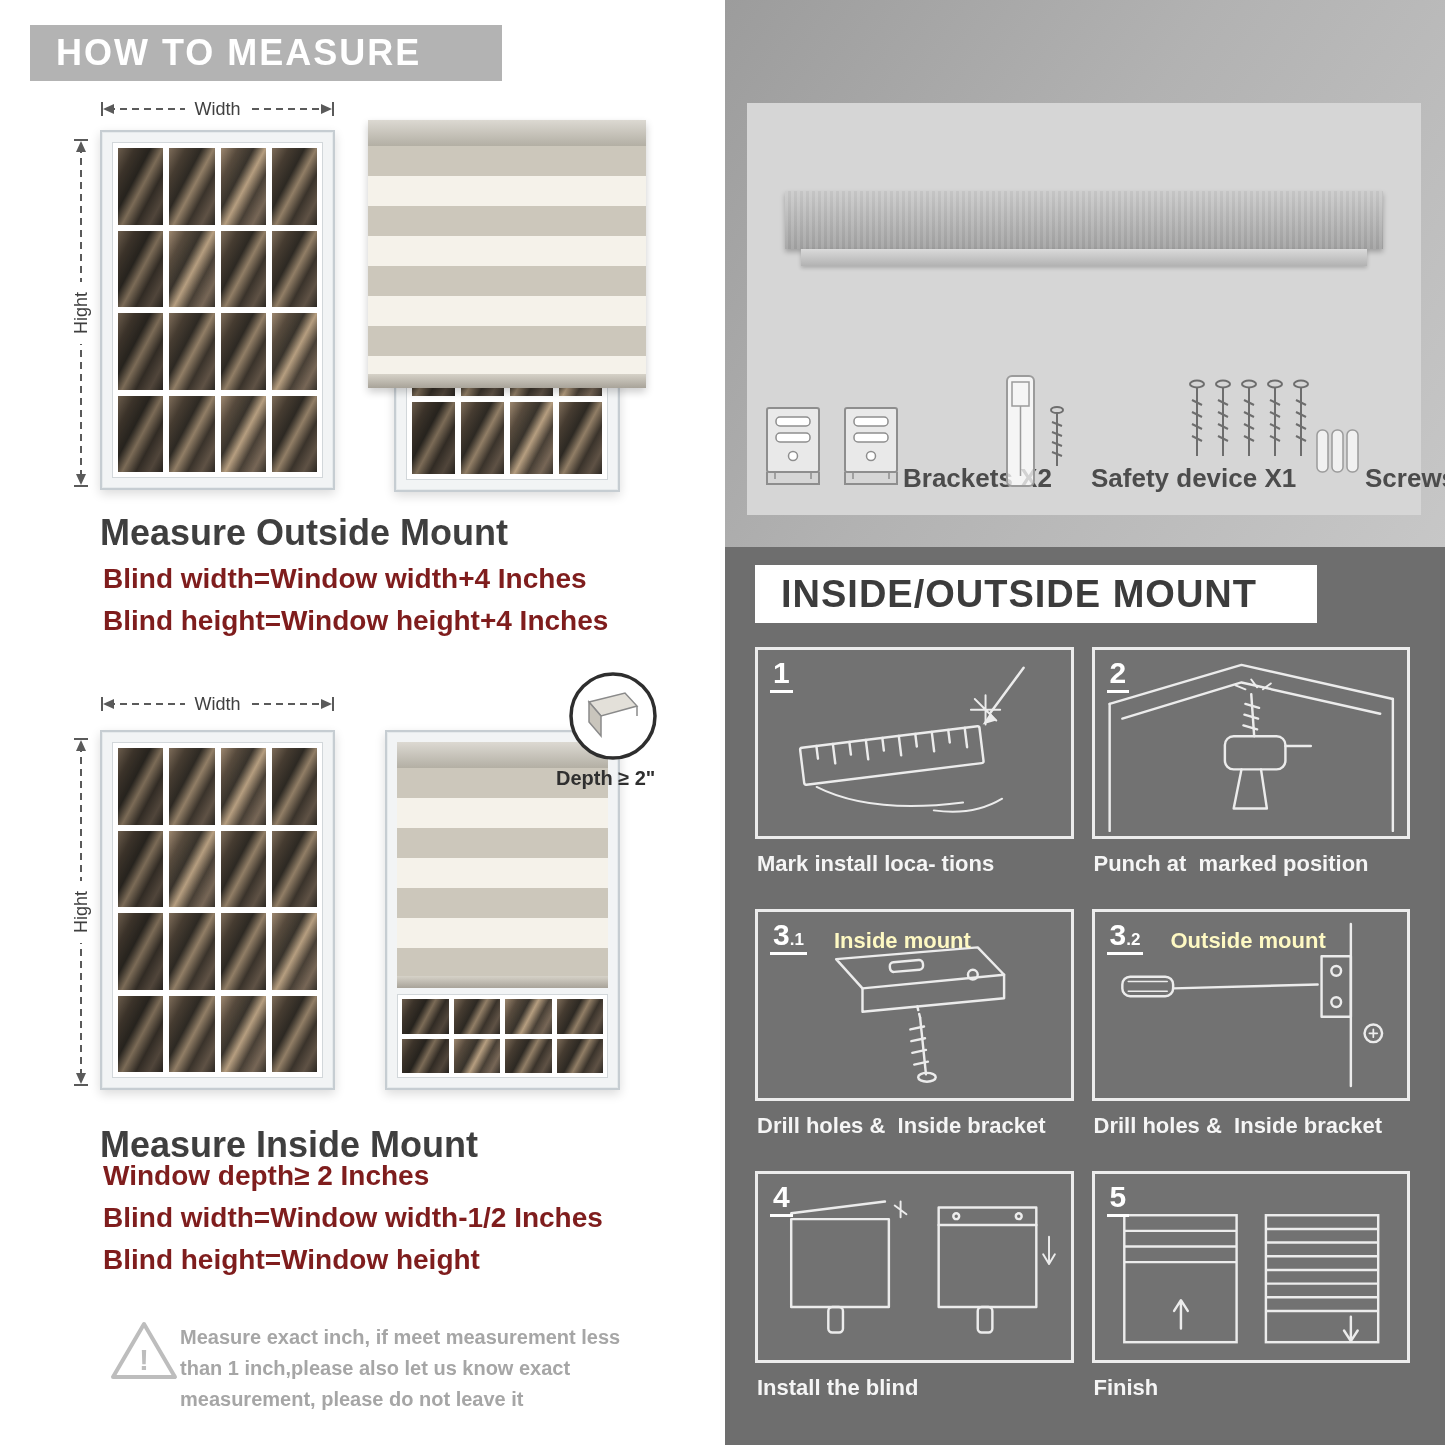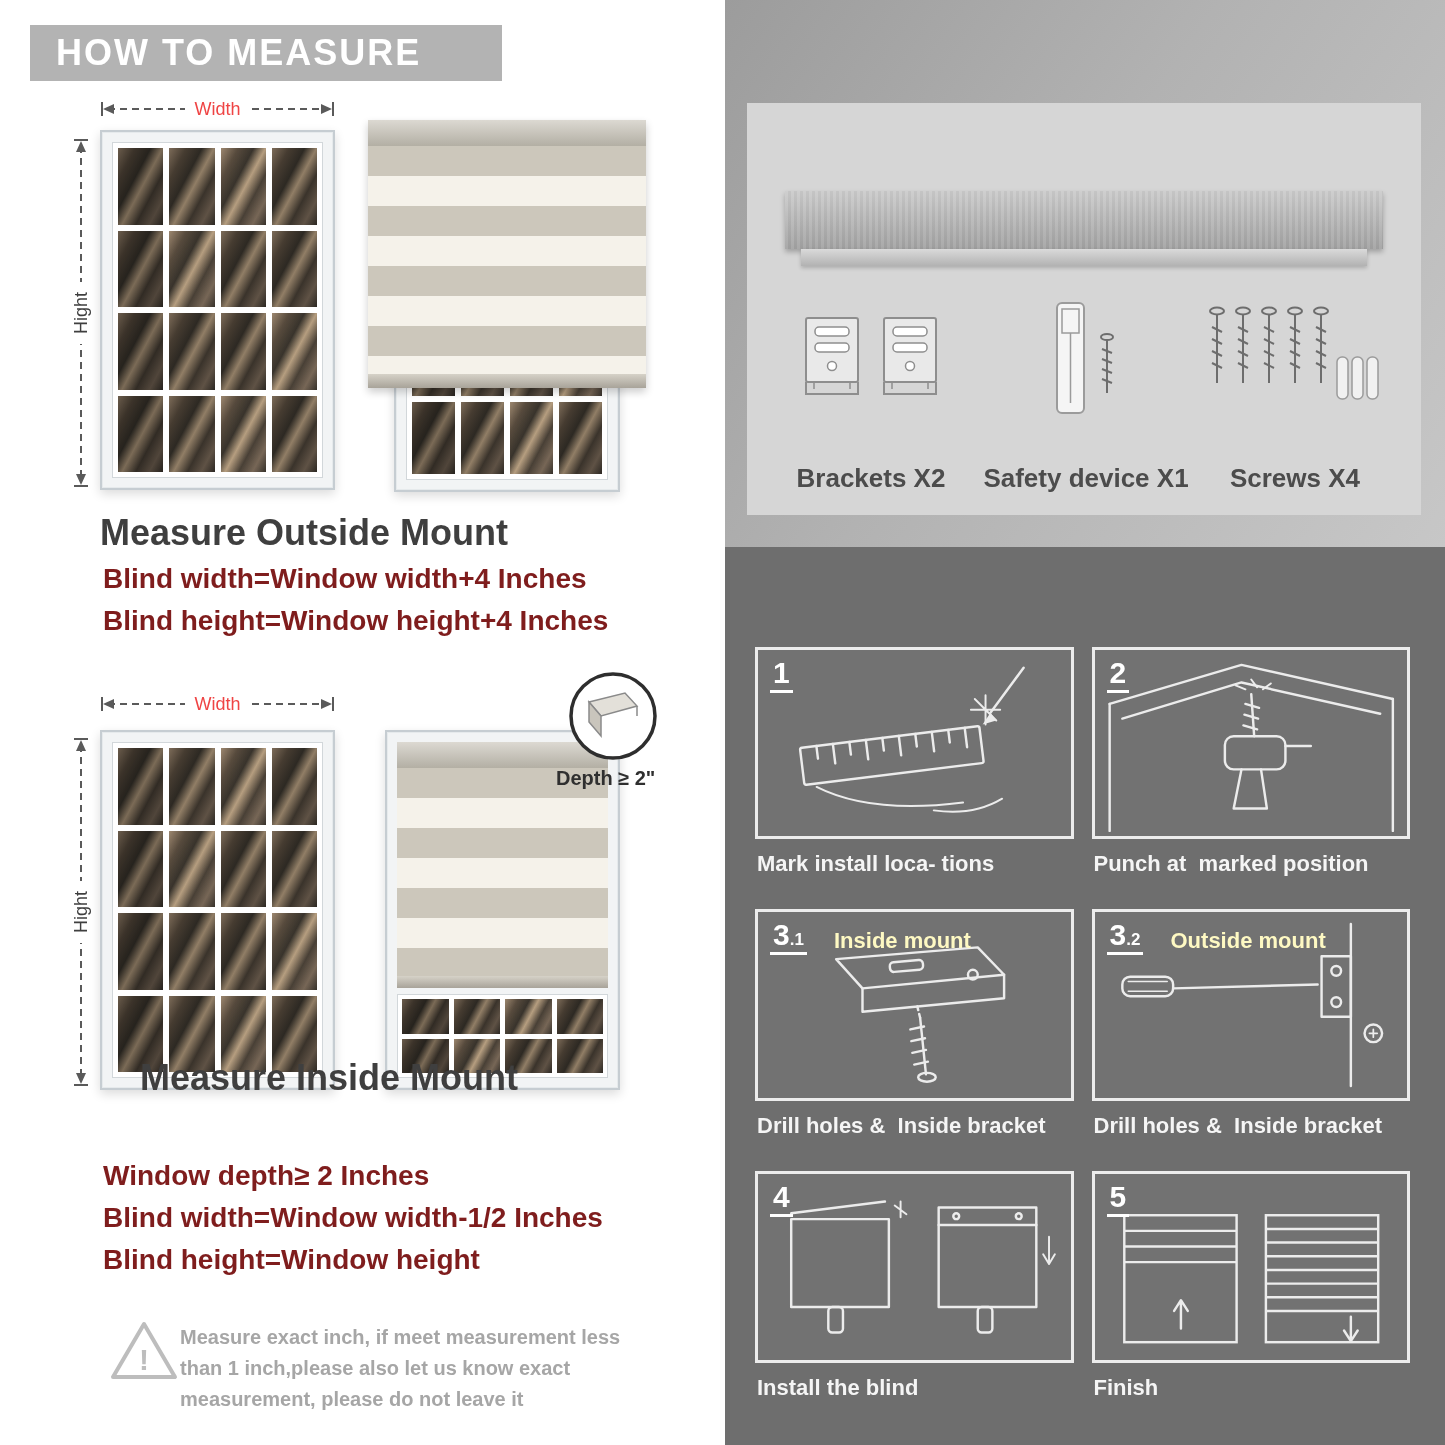--- a/index.html
+++ b/index.html
@@ -11,21 +11,21 @@
   .banner-left { position:absolute; left:30px; top:25px; width:472px; height:56px;
     background:#b3b3b3; color:#fff; font-size:36px; font-weight:bold; letter-spacing:2px;
     display:flex; align-items:center; padding-left:26px; }
 
   .figure { position:absolute; }
   .fig-outside { left:70px; top:100px; width:600px; height:400px; }
   .fig-inside  { left:70px; top:695px; width:620px; height:415px; }
 
   .h-arrow { position:absolute; width:235px; height:18px; }
   .h-arrow .lbl { position:absolute; left:50%; top:50%; transform:translate(-50%,-50%);
-    background:#fff; padding:0 10px; font-size:18px; color:#ef4444; white-space:nowrap; }
+    background:#fff; padding:0 10px; font-size:18px; color:#404040; white-space:nowrap; }
   .v-arrow { position:absolute; width:18px; }
   .v-arrow .lbl { position:absolute; left:50%; top:50%; transform:translate(-50%,-50%) rotate(-90deg);
     background:#fff; padding:0 10px; font-size:18px; color:#3f3f3f; }
 
   .window { position:absolute; background:#f2f4f5; border:2px solid #c6cdd2;
     box-shadow:0 4px 10px rgba(0,0,0,0.14), inset 0 0 0 1px #e6eaec; padding:10px; }
   .window-grid { width:100%; height:100%; background:#fff; border:1px solid #d2d7da;
     display:grid; grid-template-columns:repeat(4,1fr); grid-template-rows:repeat(4,1fr); gap:6px; padding:5px; }
   .pane { background:linear-gradient(118deg,#7d6c59 0%,#463c31 20%,#2d2923 38%,#917e66 52%,#3a332b 68%,#5f5245 84%,#2b2722 100%); }
   .pane:nth-child(3n) { filter:brightness(1.25); }
@@ -67,21 +67,21 @@
     color:rgba(255,255,255,0.6); letter-spacing:3px; }
   .included-panel { position:absolute; left:22px; top:103px; right:24px; bottom:32px; background:#d6d6d6; }
   .blind-label { position:absolute; left:0; right:0; top:26px; text-align:center;
     font-size:30px; font-weight:bold; color:#4c4c4c; }
   .headrail { position:absolute; left:38px; right:38px; top:88px; height:58px;
     background:linear-gradient(#cbcbcb,#a2a2a2);
     background-image:repeating-linear-gradient(90deg,rgba(255,255,255,0.08) 0 3px,rgba(0,0,0,0.03) 3px 6px),linear-gradient(#cbcbcb,#a2a2a2);
     box-shadow:0 3px 5px rgba(0,0,0,0.25); }
   .headrail-bottom { position:absolute; left:54px; right:54px; top:146px; height:17px;
     background:linear-gradient(#dadada,#b2b2b2); box-shadow:0 2px 4px rgba(0,0,0,0.2); }
-  .item { position:absolute; top:186px; height:205px; display:flex; flex-direction:column; align-items:center;gap:35px; }
+  .item { position:absolute; top:186px; height:205px; display:flex; flex-direction:row; align-items:flex-end; }
   .item-icons { flex:1; display:flex; align-items:center; justify-content:center; gap:14px; }
   .item-label { font-size:26px; font-weight:bold; color:#4c4c4c; white-space:nowrap; }
   .item-brackets { left:14px;  width:220px; }
   .item-safety   { left:234px; width:210px; }
   .item-screws   { left:438px; width:220px; }
 
   
   .right-bottom { position:absolute; left:725px; top:547px; width:720px; height:898px; background:#6e6e6e; }
   .mount-banner { position:absolute; left:30px; top:18px; width:562px; height:58px; background:#fff;
     color:#3c3c3c; font-size:38px; font-weight:bold; letter-spacing:1px;
@@ -241,21 +241,21 @@
         <svg width="92" height="92" viewBox="0 0 92 92">
           <circle cx="46" cy="46" r="42" fill="#ffffff" stroke="#2e2e2e" stroke-width="3.5"></circle>
           <path d="M22 32 L58 23 L70 36 L34 46 Z" fill="#e3e0d9" stroke="#8a8a8a" stroke-width="1.5"></path>
           <path d="M34 46 L34 66 L22 52 L22 32 Z" fill="#c9c5bc" stroke="#8a8a8a" stroke-width="1.5"></path>
           <line x1="70" y1="36" x2="70" y2="46" stroke="#8a8a8a" stroke-width="1.5"></line>
         </svg>
       </div>
       <div class="depth-label">Depth ≥ 2"</div>
     </div>
 
-    <h2 class="title-dark" style="top:1057px;margin-left:40px;">Measure Inside Mount</h2>
+    <h2 class="title-dark" style="top:1124px;">Measure Inside Mount</h2>
     <p class="line-gray" style="top:1160px;">Window depth≥ 2 Inches</p>
     <p class="line-gray" style="top:1202px;">Blind width=Window width-1/2 Inches</p>
     <p class="line-gray" style="top:1244px;">Blind height=Window height</p>
 
     <div class="note-tri">
       <svg width="72" height="66" viewBox="0 0 72 66">
         <path d="M36 6 L67 59 L5 59 Z" fill="none" stroke="#bdbdbd" stroke-width="4" stroke-linejoin="round"></path>
         <text x="36" y="52" text-anchor="middle" font-size="30" font-weight="bold" fill="#bdbdbd">!</text>
       </svg>
     </div>
@@ -341,20 +341,21 @@
               <rect x="162" y="60" width="11" height="42" rx="5"></rect>
             </g>
           </svg>
         </div>
         <div class="item-label">Screws X4</div>
       </div>
     </div>
   </section>
 
   <section class="right-bottom">
+    <div class="mount-banner">INSIDE/OUTSIDE MOUNT</div>
 
     <div class="steps-grid">
 
       <div class="step-cell">
         <div class="step-panel">
           <svg viewBox="0 0 320 190">
             <g fill="none" stroke="#ececec" stroke-width="2.5" stroke-linecap="round">
               <g transform="rotate(-7 160 110)">
                 <rect x="45" y="86" width="185" height="38" rx="2"></rect>
                 <path d="M62 86 v13 M79 86 v20 M96 86 v13 M113 86 v20 M130 86 v13 M147 86 v20 M164 86 v13 M181 86 v20 M198 86 v13 M215 86 v20"></path>

